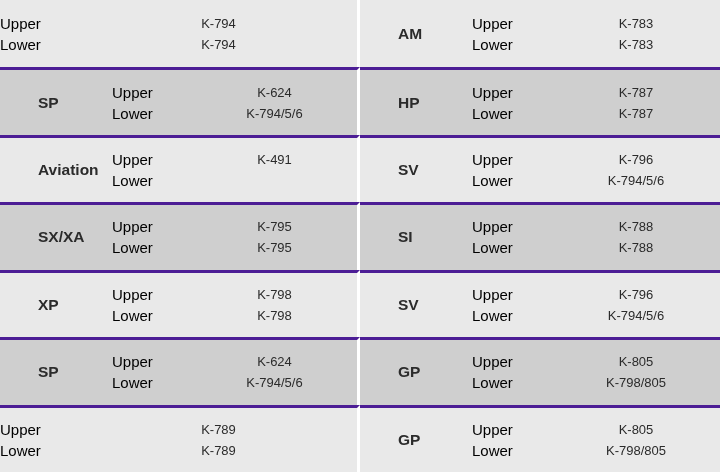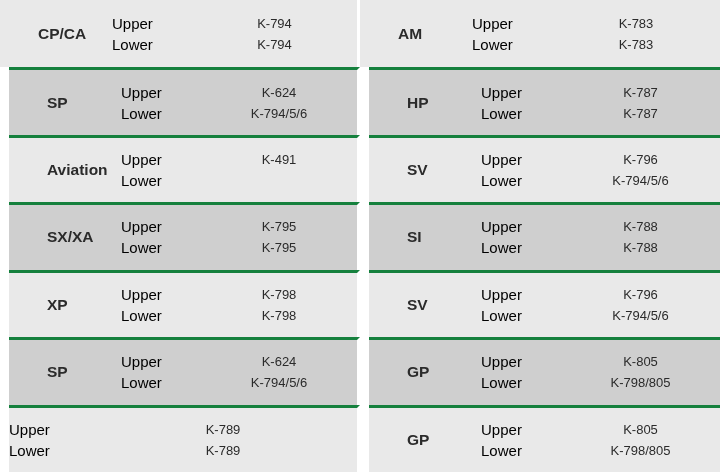--- a/index.html
+++ b/index.html
@@ -32,22 +32,21 @@
     display: flex;
     align-items: center;
     box-sizing: border-box;
     padding: 0 0 0 0;
     position: relative;
   }
   .cell-group.left {
     border-right: 3px solid #ffffff;
   }
   .row + .row .cell-group {
-    border-top: 3px solid #15803d;
-    margin-left: 9px;
+    border-top: 3px solid #4c1d95;
   }
 
   .label {
     flex: 0 0 112px;
     box-sizing: border-box;
     padding-left: 38px;
     font-weight: bold;
     font-size: 15.5px;
     color: #2b2b2b;
     white-space: nowrap;
@@ -76,21 +75,20 @@
     min-height: 21px;
   }
 </style>
 </head>
 <body>
 
 <div class="table-wrap">
 
   <div class="row light">
     <div class="cell-group left">
-      <div class="label">CP/CA</div>
       <div class="levels">
         <span class="line">Upper</span>
         <span class="line">Lower</span>
       </div>
       <div class="codes">
         <span class="line">K-794</span>
         <span class="line">K-794</span>
       </div>
     </div>
     <div class="cell-group right">

